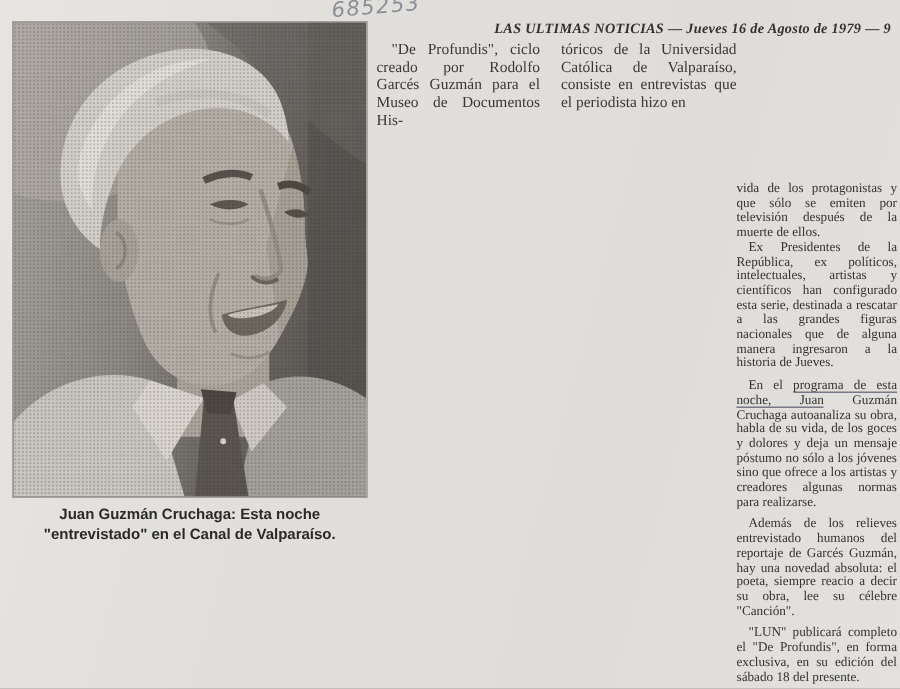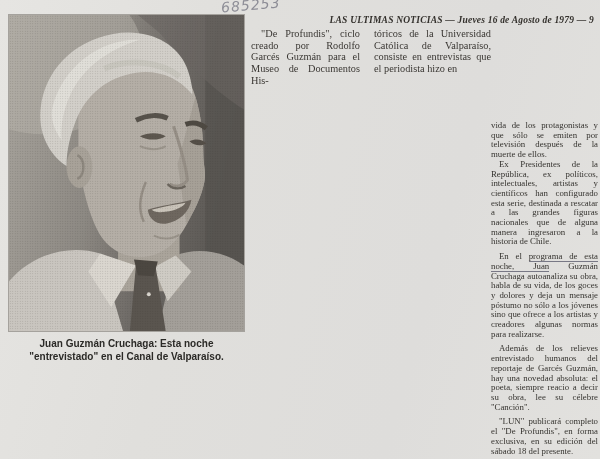--- a/index.html
+++ b/index.html
@@ -145,19 +145,19 @@
     <h1 class="headline">
     </h1>
     <div class="cols">
       <p class="col a">"De Profundis", ciclo creado por Rodolfo Garcés Guzmán para el Museo de Documentos His-</p>
       <p class="col b">tóricos de la Universidad Católica de Valparaíso, consiste en entrevistas que el periodista hizo en</p>
     </div>
   </div>
 
   <div class="rightcol">
     <p>vida de los protagonistas y que sólo se emiten por televisión después de la muerte de ellos.</p>
-    <p class="ind">Ex Presidentes de la República, ex políticos, intelectuales, artistas y científicos han configurado esta serie, destinada a rescatar a las grandes figuras nacionales que de alguna manera ingresaron a la historia de Chile.</p>
+    <p class="ind">Ex Presidentes de la República, ex políticos, intelectuales, artistas y científicos han configurado esta serie, destinada a rescatar a las grandes figuras nacionales que de alguna manera ingresaron a la historia de Jueves.</p>
     <p class="ind gap"><span>En el </span><span class="pen">programa de esta noche, Juan</span><span> Guzmán Cruchaga autoanaliza su obra, habla de su vida, de los goces y dolores y deja un mensaje póstumo no sólo a los jóvenes sino que ofrece a los artistas y creadores algunas normas para realizarse.</span></p>
     <p class="ind gap">Además de los relieves entrevistado humanos del reportaje de Garcés Guzmán, hay una novedad absoluta: el poeta, siempre reacio a decir su obra, lee su célebre "Canción".</p>
     <p class="ind gap">"LUN" publicará completo el "De Profundis", en forma exclusiva, en su edición del sábado 18 del presente.</p>
   </div>
 
 </div>
 
 </body></html>

